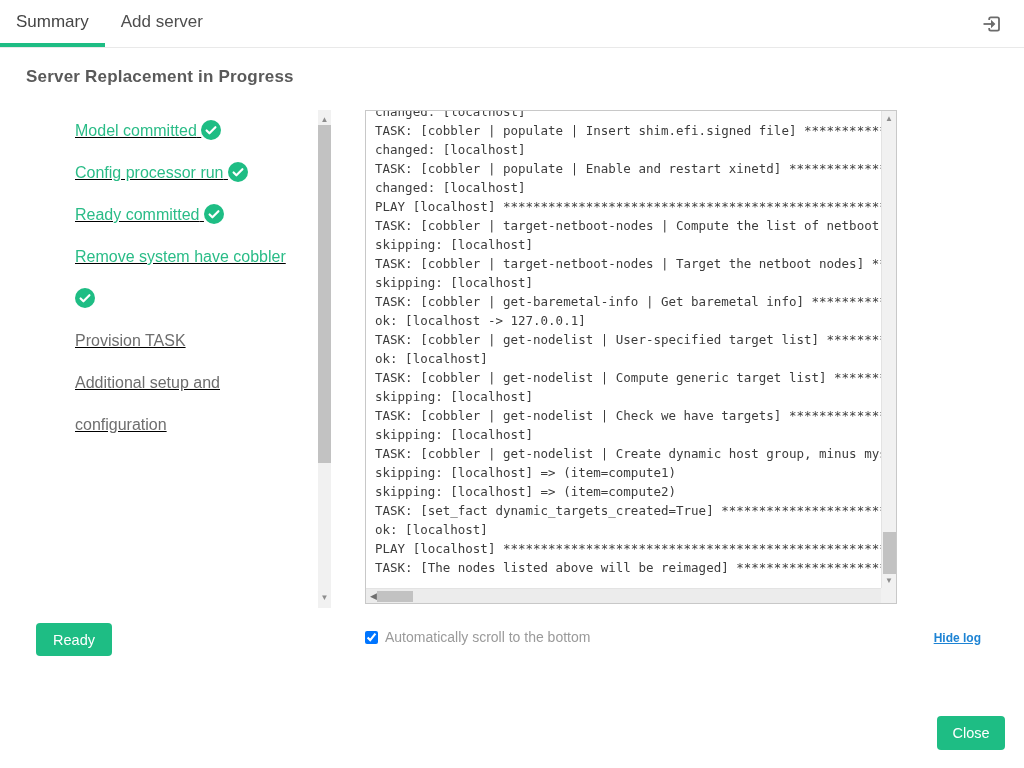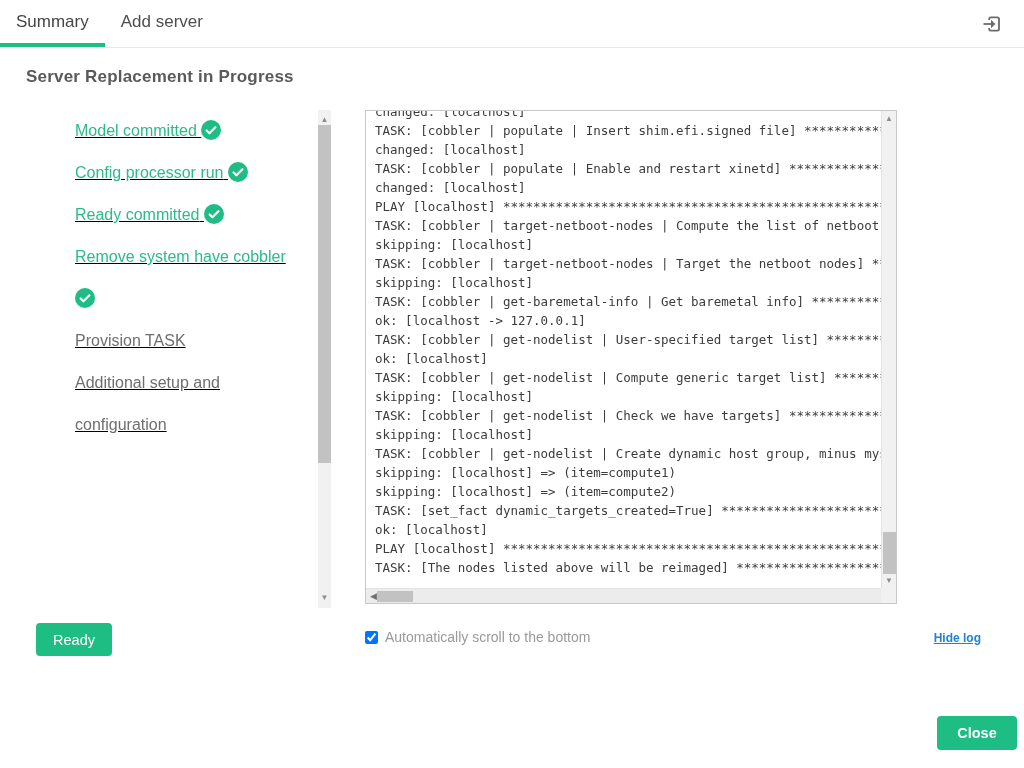--- a/index.html
+++ b/index.html
@@ -52,21 +52,21 @@
   .autoscroll{position:absolute;left:365px;top:629px;display:flex;align-items:center;
               font-size:14px;color:#9a9a9a;}
   .autoscroll input{margin:0 7px 0 0;width:13px;height:13px;}
   .hide-log{position:absolute;top:631px;right:43px;font-size:12px;font-weight:700;
             color:var(--link);text-decoration:underline;cursor:pointer;}
 
   
   .btn{position:absolute;border:none;border-radius:4px;background:var(--accent);color:#fff;
        font-family:"Liberation Sans",sans-serif;font-size:14.5px;cursor:pointer;}
   .btn-cancel{left:36px;top:623px;width:76px;height:33px;}
-  .btn-close{left:937px;top:716px;width:80px;height:34px;font-weight:bold;}
+  .btn-close{left:937px;top:716px;width:68px;height:34px;}
 </style>
 </head>
 <body>
 
 <div class="app" style="--accent: #1ebd84; --green-text: #2abc87; --link: #1d83d4;">
 
   <div class="tabbar">
     <div class="tab active">
       <span>Summary</span>
     </div>

